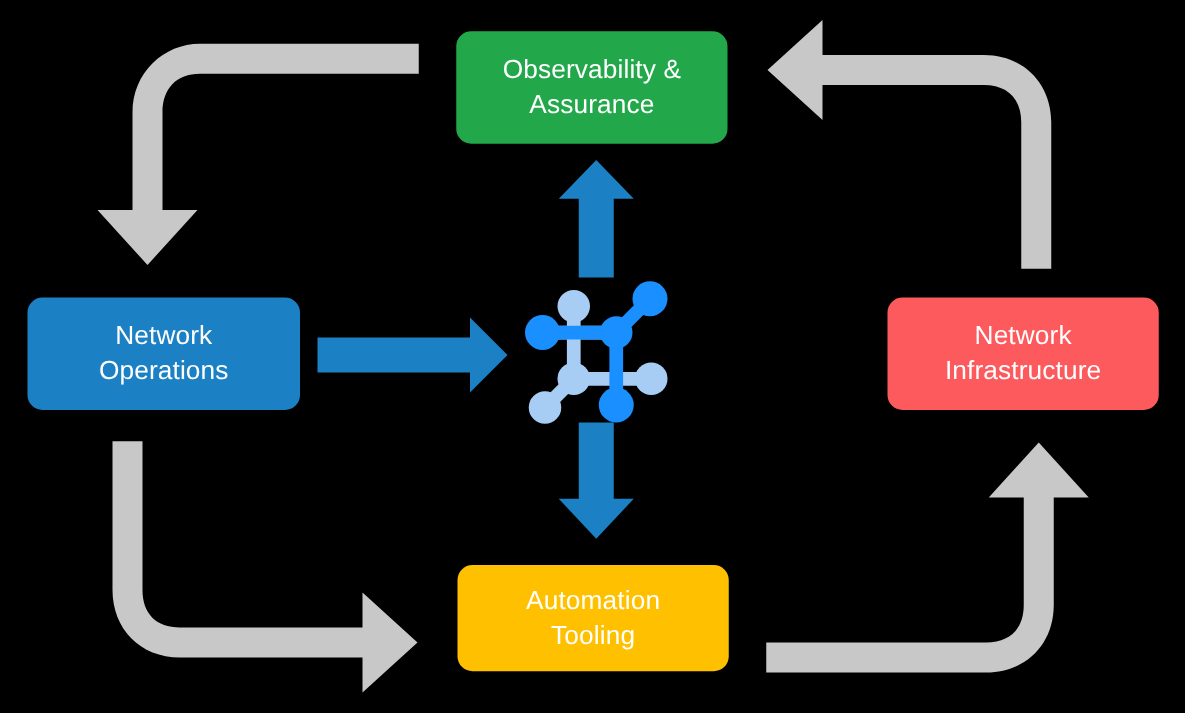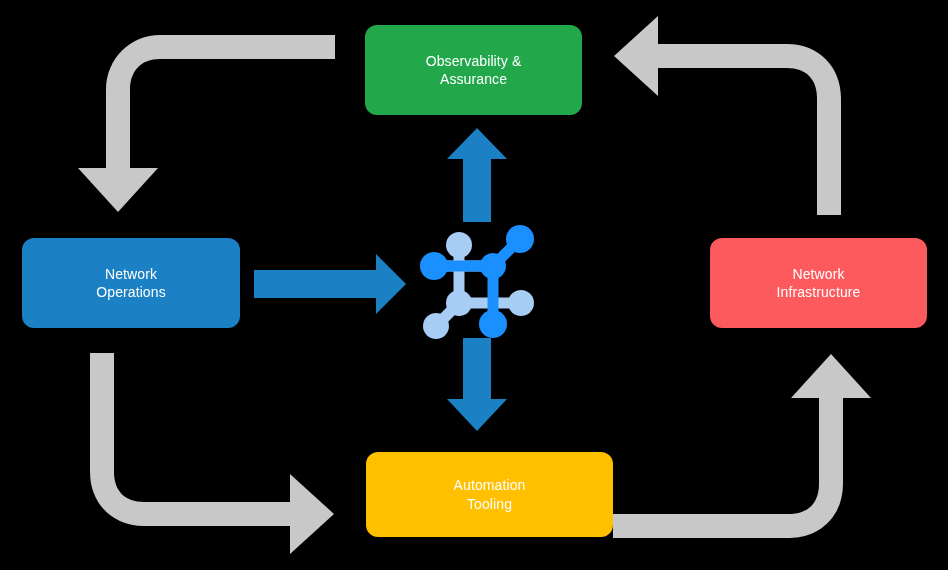--- a/index.html
+++ b/index.html
@@ -19,21 +19,21 @@
     overflow: hidden;
   }
   .node-box {
     position: absolute;
     border-radius: 12px;
     display: flex;
     align-items: center;
     justify-content: center;
     text-align: center;
     color: #ffffff;
-    font-size: 14px;
+    font-size: 21px;
     line-height: 1.32;
     font-weight: 400;
     letter-spacing: 0.1px;
     box-sizing: border-box;
     padding: 4px 10px;
     user-select: none;
   }
   .node-label {
     display: block;
     white-space: pre-line;
@@ -44,21 +44,21 @@
   }
   #box-network-operations {
     left: 22px; top: 238px; width: 218px; height: 90px;
     background: #1b81c4;
   }
   #box-network-infrastructure {
     left: 710px; top: 238px; width: 217px; height: 90px;
     background: #fc5a5d;
   }
   #box-automation-tooling {
-    left: 366px; top: 452px; width: 247px; height: 85px;
+    left: 366px; top: 452px; width: 217px; height: 85px;
     background: #ffc000;
   }
   .svg-layer {
     position: absolute;
     left: 0; top: 0;
     width: 948px;
     height: 570px;
     pointer-events: none;
   }
   .svg-layer > * { pointer-events: auto; }

